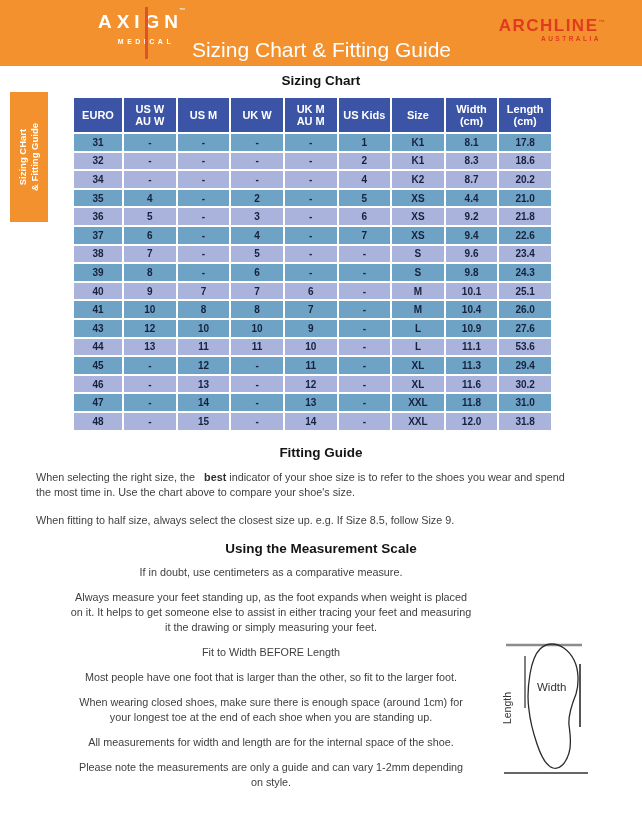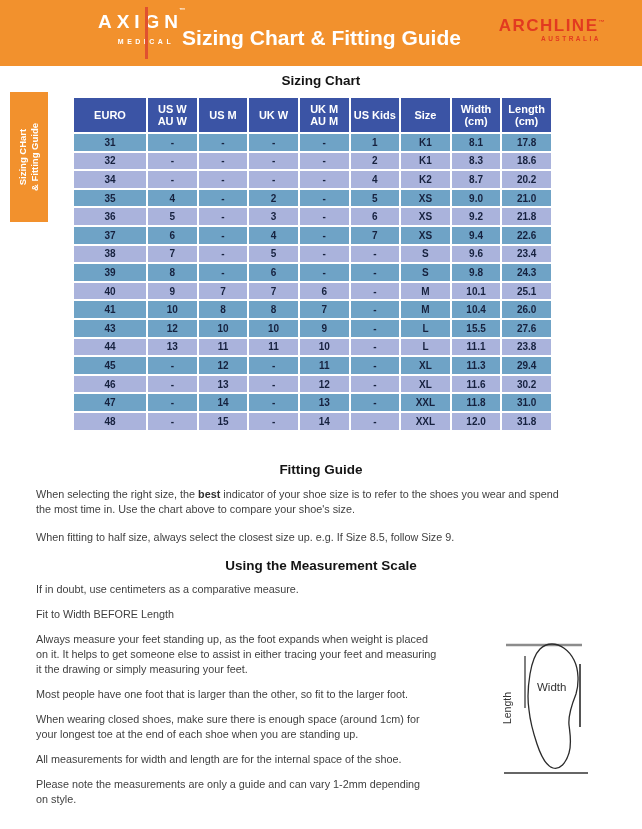--- a/index.html
+++ b/index.html
@@ -6,58 +6,58 @@
   .page{position:relative;width:642px;height:829px;background:#fff;overflow:hidden;
         font-family:"Liberation Sans",sans-serif;}
 
   
   .topbar{position:absolute;top:0;left:0;width:642px;height:66px;background:#F2912D;}
   .axign{position:absolute;left:88px;top:11px;width:116px;text-align:center;color:#fff;}
   .axign-word{font-size:19px;font-weight:bold;letter-spacing:5px;display:inline-block;}
   .axign-tm{font-size:6px;vertical-align:top;position:relative;top:-4px;left:-4px;}
   .axign-line{position:absolute;left:57px;top:-4px;width:2.5px;height:52px;background:#E0512F;}
   .axign-medical{font-size:7px;font-weight:bold;letter-spacing:3.5px;margin-top:5px;}
-  .doc-title{position:absolute;left:1px;right:0;top:26px;margin:0;text-align:center;
-             color:#fff;font-size:21px;font-weight:bold;}
+  .doc-title{position:absolute;left:1px;right:0;top:26px;margin:12px;text-align:center;
+             color:#fff;font-size:21px;font-weight:normal;}
   .archline{position:absolute;right:36px;top:17px;text-align:right;color:#E23A20;}
   .arch-word{font-size:17px;font-weight:bold;letter-spacing:1.5px;line-height:17px;}
   .arch-tm{font-size:6px;vertical-align:top;position:relative;top:-3px;}
   .arch-sub{font-size:6.5px;font-weight:bold;letter-spacing:2.5px;margin-top:1px;padding-right:5px;}
 
   
   .side-tab{position:absolute;left:10px;top:92px;width:38px;height:130px;background:#F2912D;
             display:flex;align-items:center;justify-content:center;}
   .side-tab-text{transform:rotate(-90deg);color:#fff;font-weight:bold;font-size:9.5px;
                  line-height:12px;text-align:center;white-space:nowrap;}
 
   
   main{position:absolute;top:66px;left:0;width:642px;}
   h2{font-size:13.5px;font-weight:bold;color:#141414;text-align:center;margin:0;}
   #h2-sizing{margin-top:7px;}
-  #h2-fitting{margin-top:30px;}
+  #h2-fitting{margin-top:13px;}
   #h2-measure{margin-top:4px;}
 
   
   table.sizing{margin:8px 0 0 72px;border-collapse:separate;border-spacing:2px;
                table-layout:fixed;width:481px;}
   table.sizing th{background:#3B54A5;color:#fff;font-size:11px;font-weight:bold;
                   line-height:12.5px;height:34px;padding:0;text-align:center;vertical-align:middle;}
-  table.sizing th:first-child{width:72px;margin-left:16px;}
+  table.sizing th:first-child{width:48px;margin-left:16px;}
   table.sizing td{font-size:10px;font-weight:bold;color:#16213E;text-align:center;
                   height:16.6px;padding:0;vertical-align:middle;}
   tr.row-a td{background:#6FA3C6;}
   tr.row-b td{background:#AAB3DC;}
 
   
   .text-block{padding:10px 10px 0 36px;}
   .measure-block{padding:9px 10px 0 36px;}
   .body-text{font-size:10.8px;line-height:15px;color:#3f3f3f;margin:0 0 13px 0;
              white-space:pre-line;}
-  .measure-block .body-text{margin-bottom:10px;max-width:470px;}
-  .body-text b{color:#2e2e2e;}
+  .measure-block .body-text{margin-bottom:10px;max-width:470px;text-align:center;}
+  .body-text b{color:#2e2e2e;margin-left:6px;}
 
   
   .foot-diagram{position:absolute;left:496px;top:634px;width:106px;height:152px;}
   .foot-diagram svg{display:block;}
 </style>
 </head>
 <body>
 
 <div class="page">
 
@@ -132,21 +132,21 @@
             <td>20.2</td>
           </tr>
           <tr class="row-a">
             <td>35</td>
             <td>4</td>
             <td>-</td>
             <td>2</td>
             <td>-</td>
             <td>5</td>
             <td>XS</td>
-            <td>9.0</td>
+            <td>4.4</td>
             <td>21.0</td>
           </tr>
           <tr class="row-b">
             <td>36</td>
             <td>5</td>
             <td>-</td>
             <td>3</td>
             <td>-</td>
             <td>6</td>
             <td>XS</td>
@@ -209,33 +209,33 @@
             <td>26.0</td>
           </tr>
           <tr class="row-a">
             <td>43</td>
             <td>12</td>
             <td>10</td>
             <td>10</td>
             <td>9</td>
             <td>-</td>
             <td>L</td>
-            <td>15.5</td>
+            <td>10.9</td>
             <td>27.6</td>
           </tr>
           <tr class="row-b">
             <td>44</td>
             <td>13</td>
             <td>11</td>
             <td>11</td>
             <td>10</td>
             <td>-</td>
             <td>L</td>
             <td>11.1</td>
-            <td>23.8</td>
+            <td>53.6</td>
           </tr>
           <tr class="row-a">
             <td>45</td>
             <td>-</td>
             <td>12</td>
             <td>-</td>
             <td>11</td>
             <td>-</td>
             <td>XL</td>
             <td>11.3</td>
@@ -280,24 +280,24 @@
     <h2 id="h2-fitting">Fitting Guide</h2>
     <div class="text-block">
       <p class="body-text"><span>When selecting the right size, the </span><b>best</b><span> indicator of your shoe size is to refer to the shoes you wear and spend
 the most time in. Use the chart above to compare your shoe's size.</span></p>
       <p class="body-text">When fitting to half size, always select the closest size up. e.g. If Size 8.5, follow Size 9.</p>
     </div>
 
     <h2 id="h2-measure">Using the Measurement Scale</h2>
     <div class="measure-block" id="measure-paragraphs">
         <p class="body-text">If in doubt, use centimeters as a comparative measure.</p>
-        <p class="body-text">Fit to Width BEFORE Length</p>
         <p class="body-text">Always measure your feet standing up, as the foot expands when weight is placed
 on it. It helps to get someone else to assist in either tracing your feet and measuring
 it the drawing or simply measuring your feet.</p>
+        <p class="body-text">Fit to Width BEFORE Length</p>
         <p class="body-text">Most people have one foot that is larger than the other, so fit to the larger foot.</p>
         <p class="body-text">When wearing closed shoes, make sure there is enough space (around 1cm) for
 your longest toe at the end of each shoe when you are standing up.</p>
         <p class="body-text">All measurements for width and length are for the internal space of the shoe.</p>
         <p class="body-text">Please note the measurements are only a guide and can vary 1-2mm depending
 on style.</p>
       </div>
   </main>
 
   <div class="foot-diagram">

